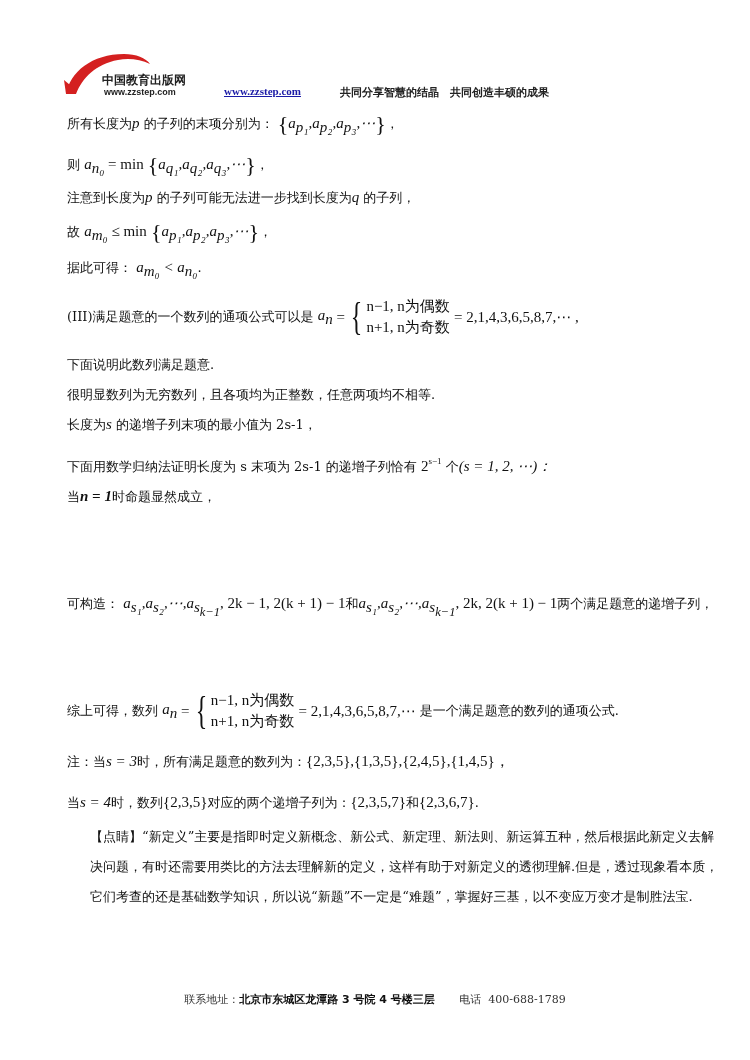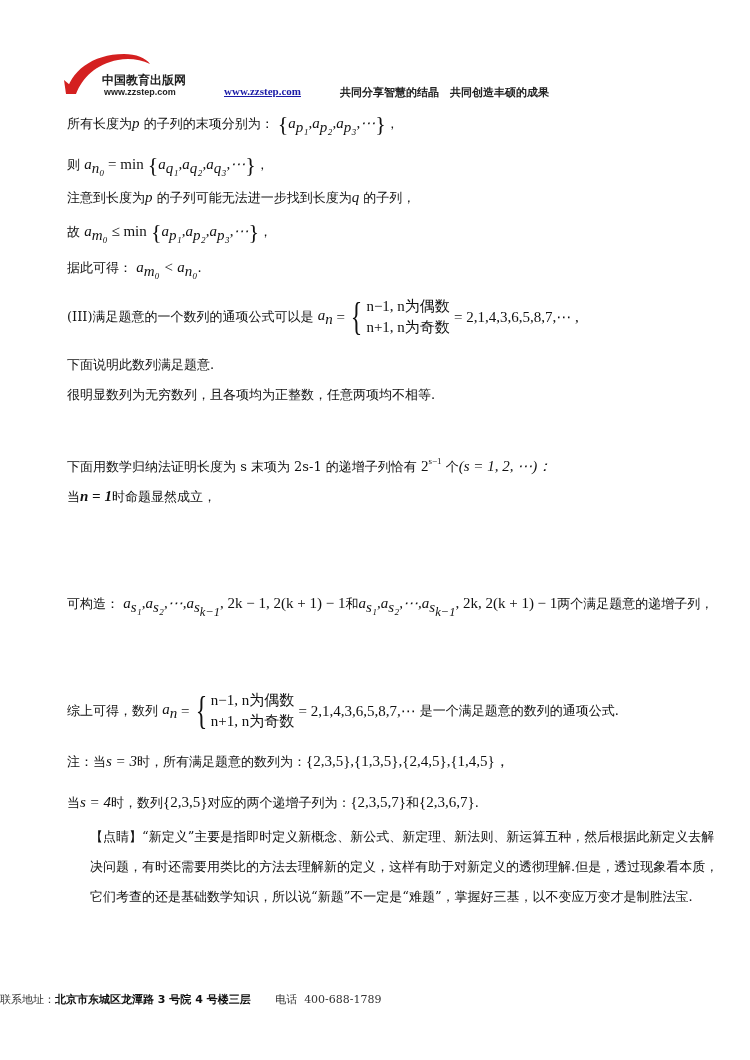--- a/index.html
+++ b/index.html
@@ -28,21 +28,21 @@
   .sup { font-size: 9px; vertical-align: 7px; }
   .brace { font-family: "Liberation Serif", serif; font-size: 22px; vertical-align: -3px; }
   .bold { font-weight: bold; }
   .piece-brace { font-size: 40px; font-family: "Liberation Serif", serif; line-height: 40px;
                  vertical-align: middle; display: inline-block; transform: scaleX(0.6); margin: 0 -4px 0 -2px; }
   .piece-cases { display: inline-block; vertical-align: middle; line-height: 21px; }
   .piece-cases div { white-space: nowrap; }
 
   .note-para { position: absolute; left: 62px; width: 630px; font-size: 13px; line-height: 30px; margin-left: 28px; }
 
-  .footer { position: absolute; left: 0; width: 750px; text-align: left; font-size: 11px; color: #333; }
+  .footer { position: absolute; left: 0; width: 750px; text-align: center; font-size: 11px; color: #333; }
   .footer b { font-weight: bold; color: #111; font-family: "DejaVu Sans", sans-serif; }
 </style>
 </head>
 <body>
 
 <div class="page">
 
   <div class="header">
     <div class="logo">
       <svg class="logo-arc" width="90" height="46" viewBox="0 0 90 46">
@@ -90,20 +90,23 @@
       <div>n−1, n为偶数</div>
       <div>n+1, n为奇数</div>
     </span>
     <span class="mathr" style="vertical-align:middle">= 2,1,4,3,6,5,8,7,⋯ ,</span>
   </div>
 
   <div class="line" style="top:356px">下面说明此数列满足题意.</div>
 
   <div class="line" style="top:386px">很明显数列为无穷数列，且各项均为正整数，任意两项均不相等.</div>
 
+  <div class="line" style="top:415px">
+    <span>长度为</span><span class="math">s</span><span> 的递增子列末项的最小值为 2s-1，</span>
+  </div>
 
   <div class="line" style="top:452px">
     <span>下面用数学归纳法证明长度为 s 末项为 2s-1 的递增子列恰有</span>
     <span class="mathr">2<span class="sup">s−1</span></span>
     <span>个</span><span class="math">(s = 1, 2, ⋯)：</span>
   </div>
 
   <div class="line" style="top:487px">
     <span>当</span><span class="math bold">n = 1</span><span>时命题显然成立，</span>
   </div>

